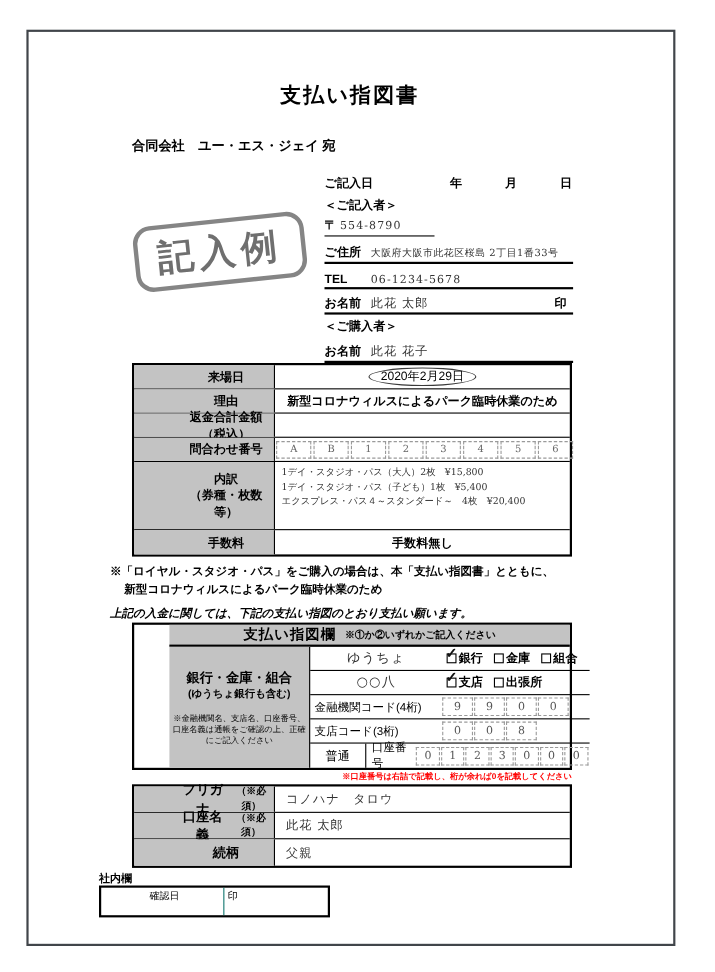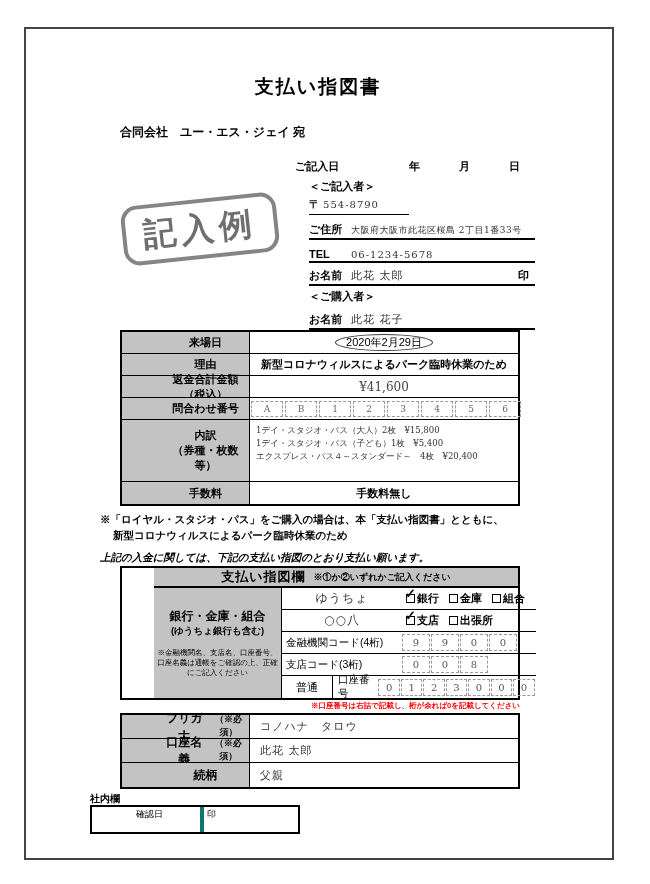--- a/index.html
+++ b/index.html
@@ -11,21 +11,21 @@
   .addressee{left:120px;top:124px;font-size:12px;font-weight:bold;}
   .fill-date{left:295px;top:159px;width:232px;height:16px;font-size:11px;font-weight:bold;}
   .fill-date span{position:absolute;top:0;}
   .fd-label{left:0;}
   .fd-year{left:114px;}
   .fd-month{left:164px;}
   .fd-day{left:214px;}
   .stamp{left:122px;top:199px;width:148px;height:52px;border:4px solid #858585;border-radius:16px;
          transform:rotate(-6deg);display:flex;align-items:center;justify-content:center;
          font-size:33px;font-weight:bold;color:#6f6f6f;letter-spacing:5px;}
-  .writer{left:309px;top:179px;width:226px;font-size:11px;}
+  .writer{left:295px;top:179px;width:226px;font-size:11px;}
   .w-header{font-weight:bold;height:18px;}
   .postal-row{height:20px;}
   .postal-wrap{display:inline-block;width:100px;border-bottom:1px solid #000;height:17px;}
   .w-row{display:flex;align-items:flex-end;height:20px;border-bottom:2px solid #000;padding-bottom:1px;}
   .w-row .lbl{font-weight:bold;flex:0 0 42px;}
   .hw{font-family:"DejaVu Serif","Liberation Serif",serif;color:#333;letter-spacing:1px;}
   .addr-val{font-size:9px;letter-spacing:0.5px;}
   .tel-val{font-size:10px;}
   .name-val{font-size:11px;}
   .seal{margin-left:auto;font-weight:bold;padding-right:6px;}
@@ -134,21 +134,20 @@
       <div class="vcell">
         <span class="ellipse">2020年2月29日</span>
       </div>
     </div>
     <div class="trow" style="height:22px;">
       <div class="hcell">理由</div>
       <div class="vcell bold">新型コロナウィルスによるパーク臨時休業のため</div>
     </div>
     <div class="trow" style="height:22px;">
       <div class="hcell">返金合計金額（税込）</div>
-      <div class="vcell total-val">¥41,600</div>
     </div>
     <div class="trow" style="height:22px;">
       <div class="hcell">問合わせ番号</div>
       <div class="vcell">
         <span class="inq-box">A</span>
         <span class="inq-box">B</span>
         <span class="inq-box">1</span>
         <span class="inq-box">2</span>
         <span class="inq-box">3</span>
         <span class="inq-box">4</span>
@@ -285,17 +284,17 @@
             <span class="main">続柄</span>
           </span>
       </div>
       <div class="vcell holder-val hw">父親</div>
     </div>
   </div>
 
   <div class="abs internal-title" style="left:90px;top:792px;">社内欄</div>
   <div class="tbl" style="left:90px;top:805px;width:210px;height:29px;">
     <div class="trow" style="height:25px;">
-      <div class="vcell int-cell" style="flex:0 0 112px;border-right:4px solid #0f766e;padding-left:44px;">確認日</div>
+      <div class="vcell int-cell" style="flex:0 0 112px;border-right:1px solid #0f766e;padding-left:44px;">確認日</div>
       <div class="vcell int-cell">印</div>
     </div>
   </div>
 </div>
 
 </body></html>

